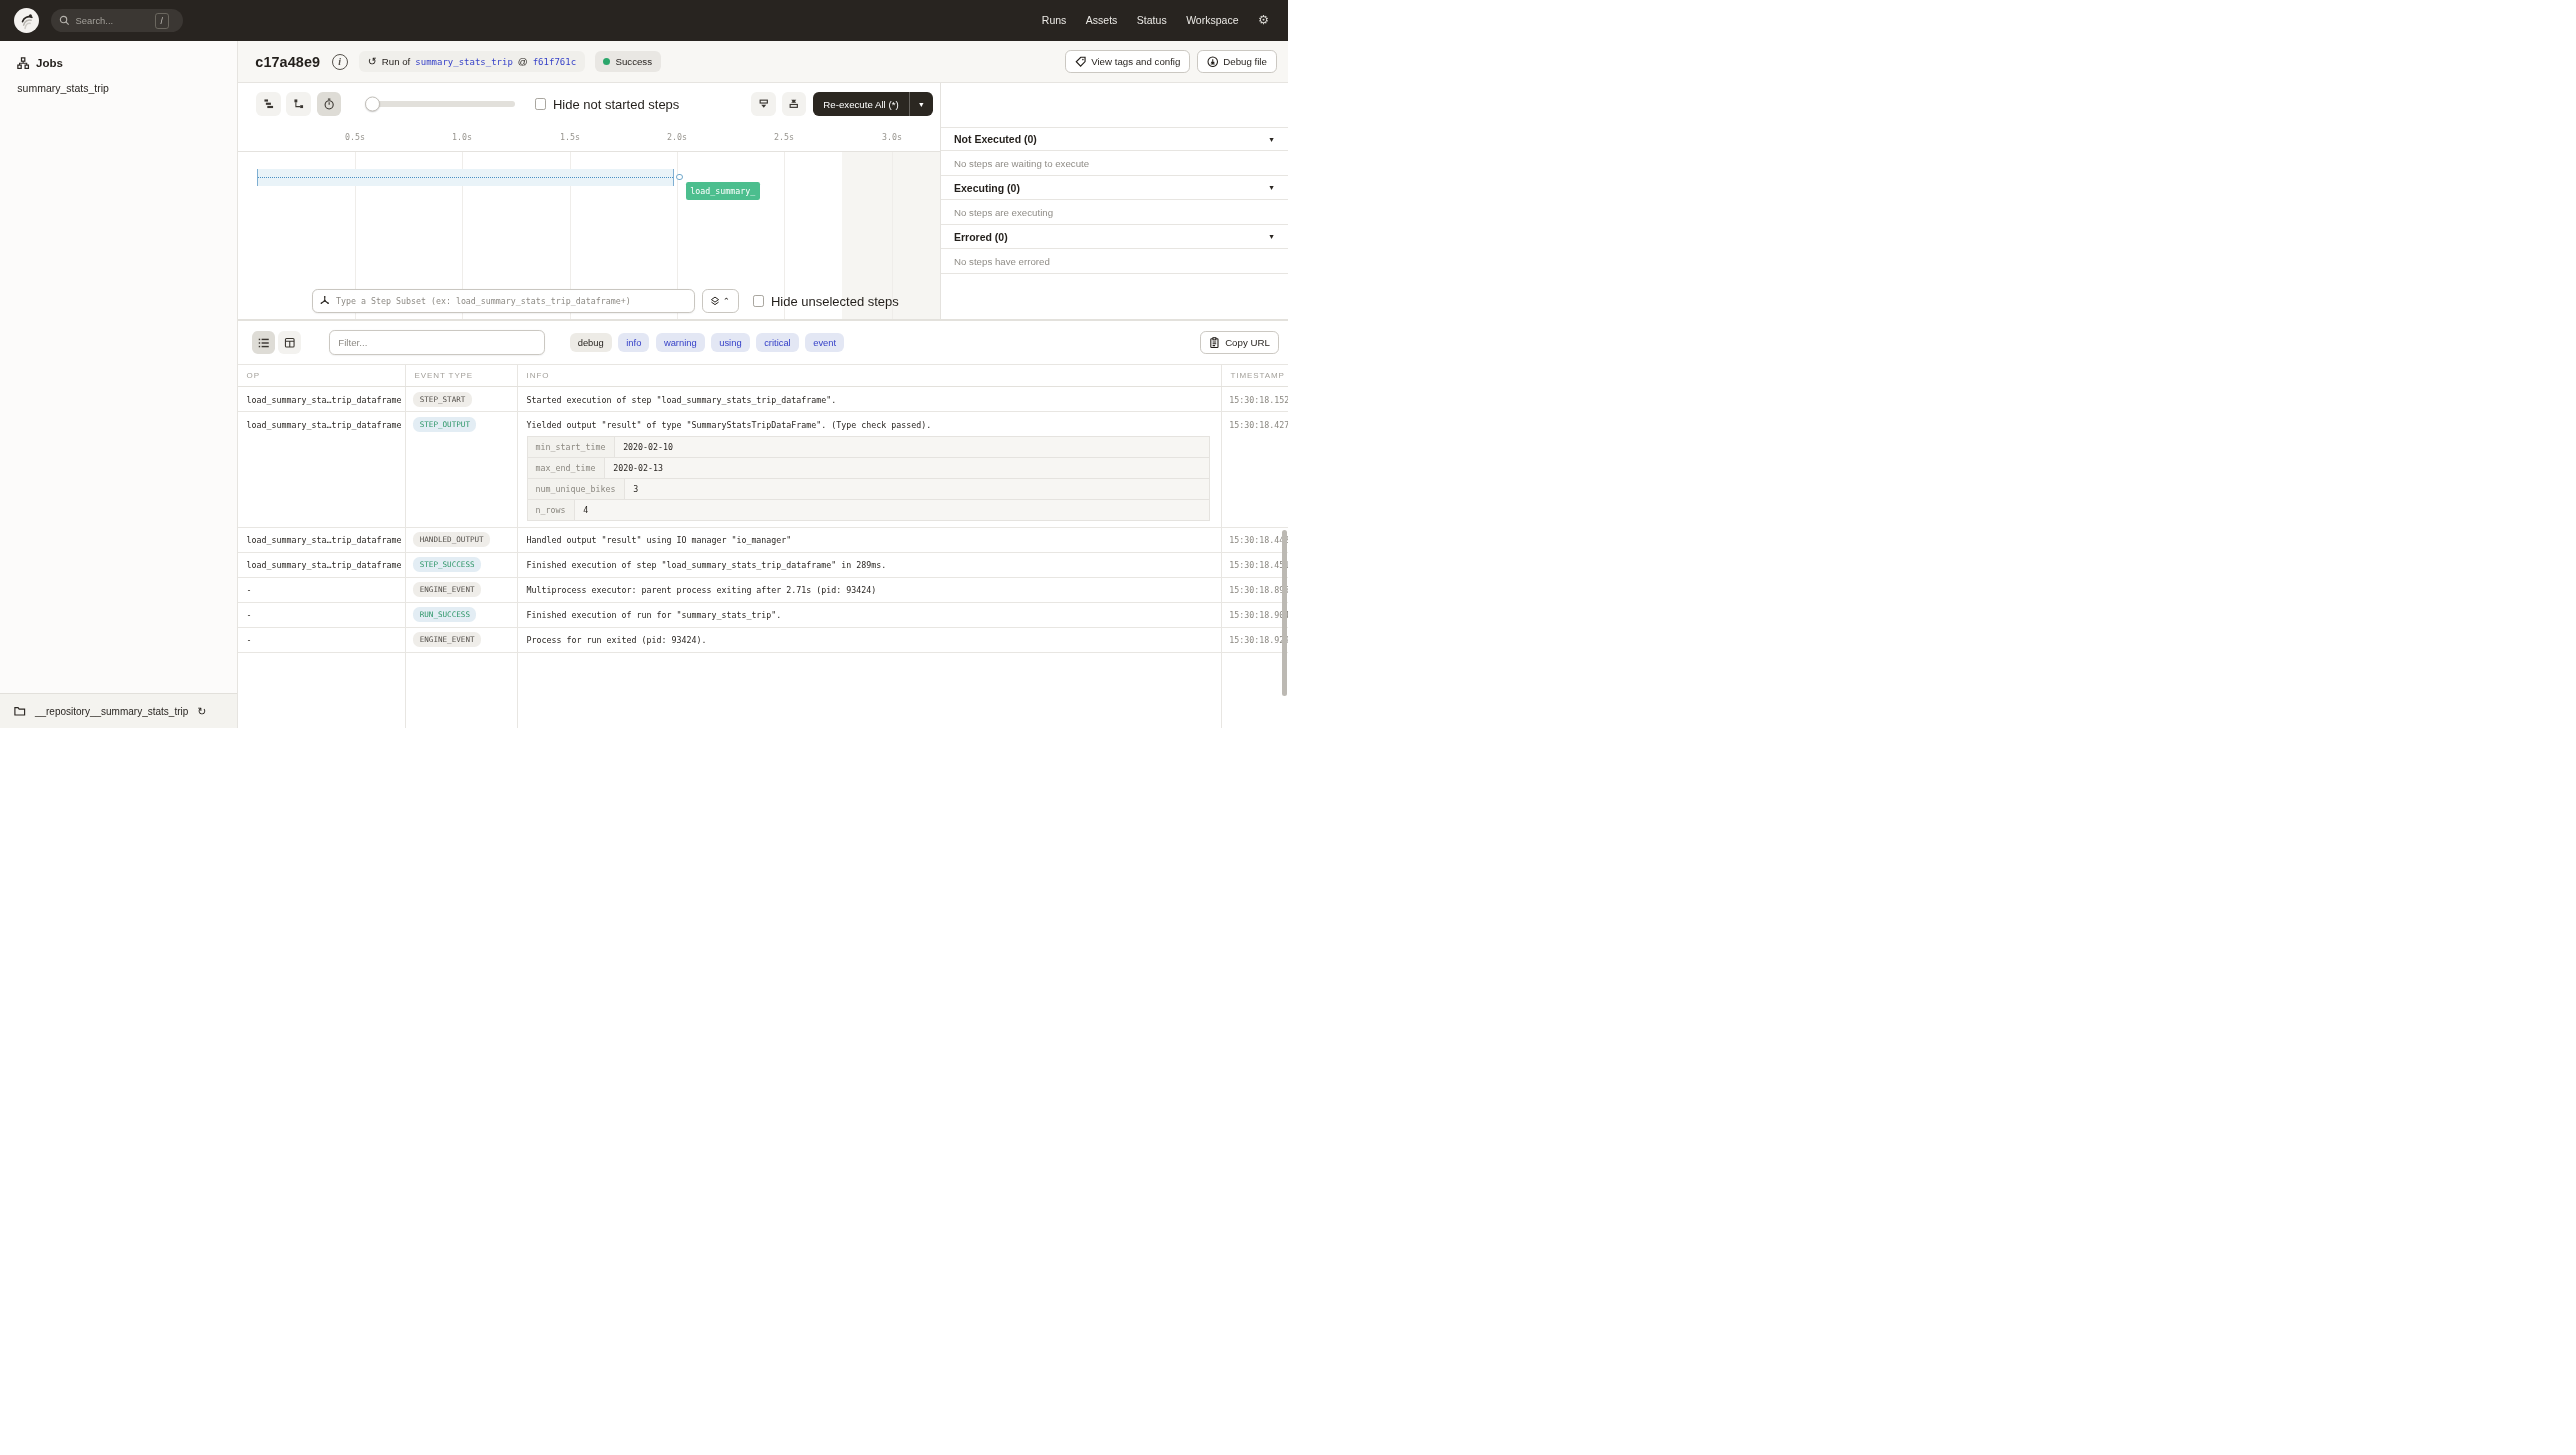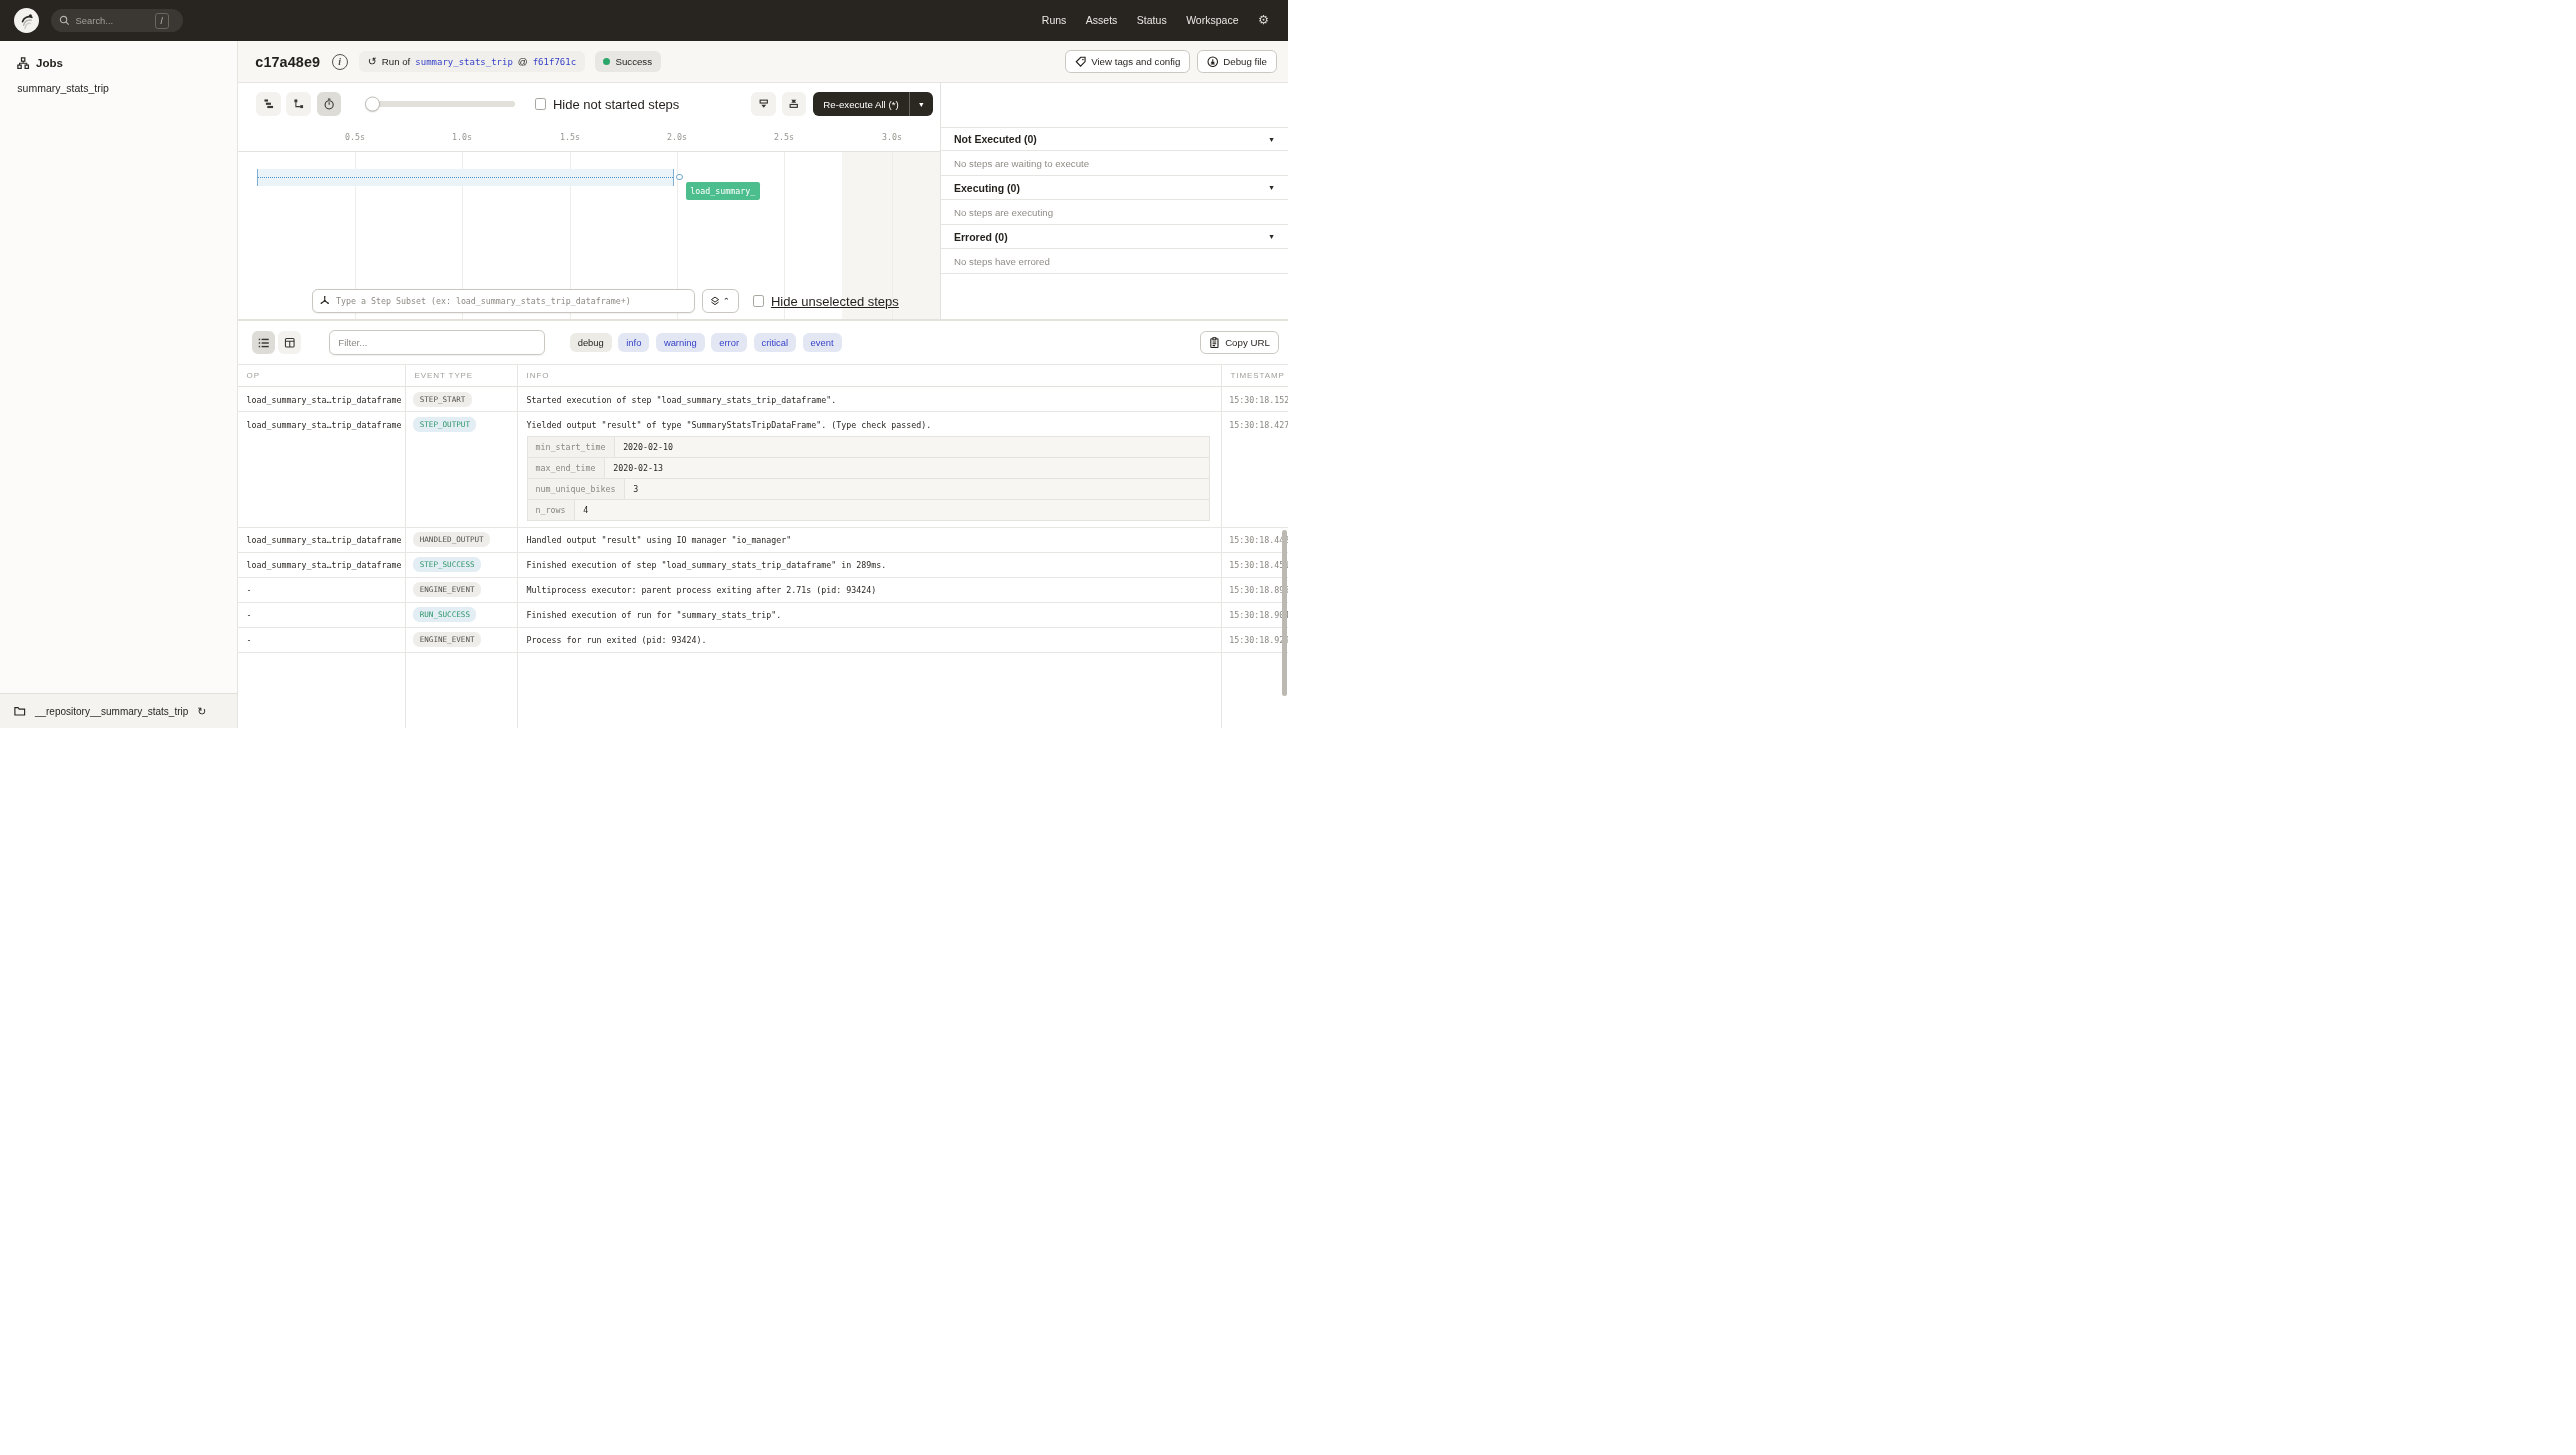--- a/index.html
+++ b/index.html
@@ -300,21 +300,21 @@
               </span>
               <input placeholder="Type a Step Subset (ex: load_summary_stats_trip_dataframe+)" style="">
             </span>
             <span class="layers-btn">
               <svg class="ic" width="10" height="10.8" viewBox="0 0 14 15" fill="none" stroke="#2A2622" stroke-width="1.4">
                 <path d="M7 1.5 L12 5 L7 8.5 L2 5 Z"></path>
                   <path d="M2 8.5 L7 12 L12 8.5"></path>
               </svg>
               <span>⌃</span>
             </span>
-            <span style="margin-left:14.4px; display:flex; align-items:center;text-decoration:underline;">
+            <span style="margin-left:14.4px; display:flex; align-items:center;">
               <span class="chk"></span>
               <span class="chklabel">Hide unselected steps</span>
             </span>
           </div>
         </div>
       </div>
 
       <div class="status-panel">
         <div class="sp-head">
           <span>Not Executed (0)</span>
@@ -352,21 +352,21 @@
           <svg class="ic" width="11.5" height="11.5" viewBox="0 0 16 16" fill="none" stroke="#3A3631" stroke-width="1.5">
               <rect x="2" y="2" width="12" height="12" rx="1.5"></rect>
               <path d="M2 6 h12 M8 6 v8"></path>
             </svg>
         </span>
         <input class="filter-input" placeholder="Filter..." style="">
         <span class="chips">
           <span class="chip off">debug</span>
           <span class="chip on">info</span>
           <span class="chip on">warning</span>
-          <span class="chip on">error</span>
+          <span class="chip on">using</span>
           <span class="chip on">critical</span>
           <span class="chip on">event</span>
         </span>
         <button class="btn-outline copyurl">
           <svg class="ic" width="10.8" height="11.5" viewBox="0 0 15 16" fill="none" stroke="#231F1B" stroke-width="1.5">
             <rect x="2.5" y="2.5" width="10" height="12" rx="1"></rect>
               <rect x="5.5" y="1" width="4" height="3" fill="#fff"></rect>
               <path d="M5 7 h5 M5 9.5 h5 M5 12 h3.5"></path>
           </svg>
           <span>Copy URL</span>

